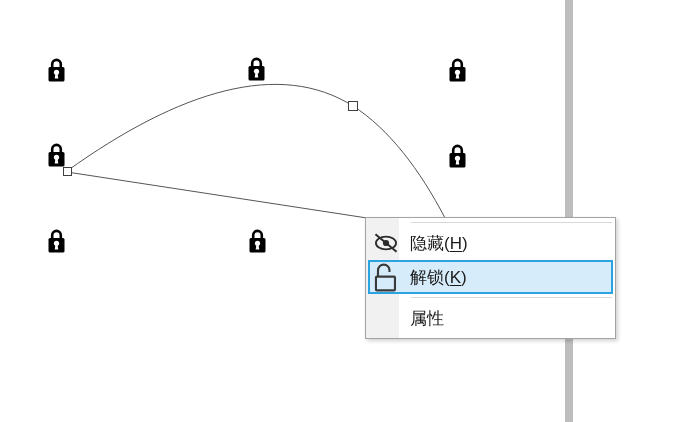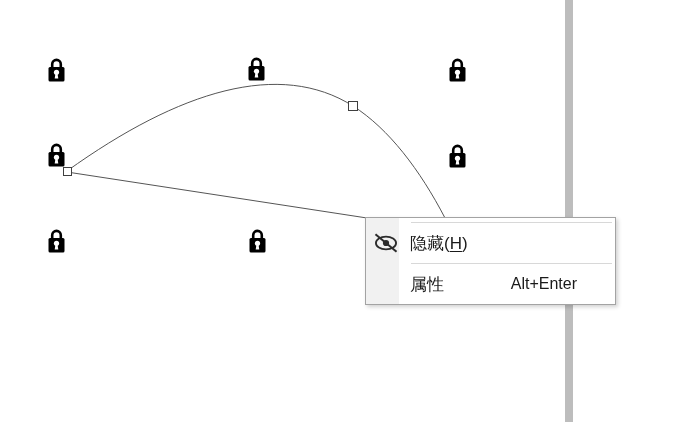--- a/index.html
+++ b/index.html
@@ -132,20 +132,29 @@
         <span class="mi-icon">
           <svg viewBox="0 0 30 24" width="28" height="22">
             <ellipse cx="15" cy="12" rx="11" ry="7" fill="none" stroke="#2b2b2b" stroke-width="2"></ellipse>
             <circle cx="15" cy="12" r="3.4" fill="#2b2b2b"></circle>
             <line x1="3.5" y1="2.5" x2="26.5" y2="21.5" stroke="#2b2b2b" stroke-width="2.2"></line>
           </svg>
         </span>
         <span class="mi-label">隐藏(<u>H</u>)</span>
         <span class="mi-grow"></span>
       </div>
+      <div class="menu-item selected">
+        <span class="mi-icon">
+          <svg viewBox="0 0 26 34" width="23" height="31">
+            <path d="M4.5 16 V9 a6.5 6.5 0 0 1 13 0 v1.8" fill="none" stroke="#3a3a3a" stroke-width="2.4"></path>
+            <rect x="2.2" y="16" width="21.5" height="15.5" rx="1" fill="none" stroke="#3a3a3a" stroke-width="2.4"></rect>
+          </svg>
+        </span>
+        <span class="mi-label">解锁(<u>K</u>)</span>
+        <span class="mi-grow"></span>
+      </div>
       <div class="menu-sep"></div>
       <div class="menu-item">
         <span class="mi-label">属性</span>
         <span class="mi-grow"></span>
-        <span class="mi-shortcut">Alt+Enter</span>
       </div>
     </div>
 </div>
 
 </body></html>

